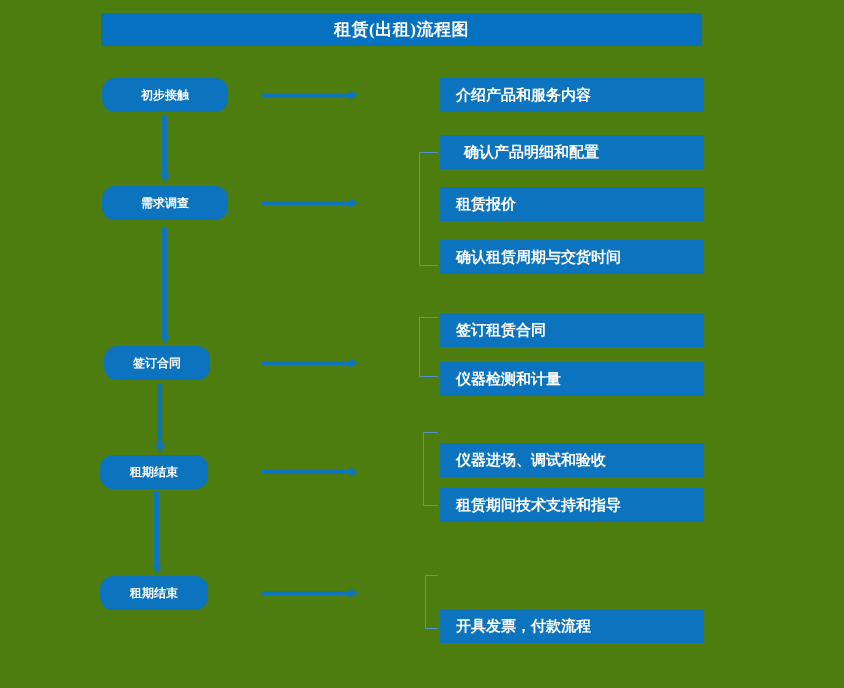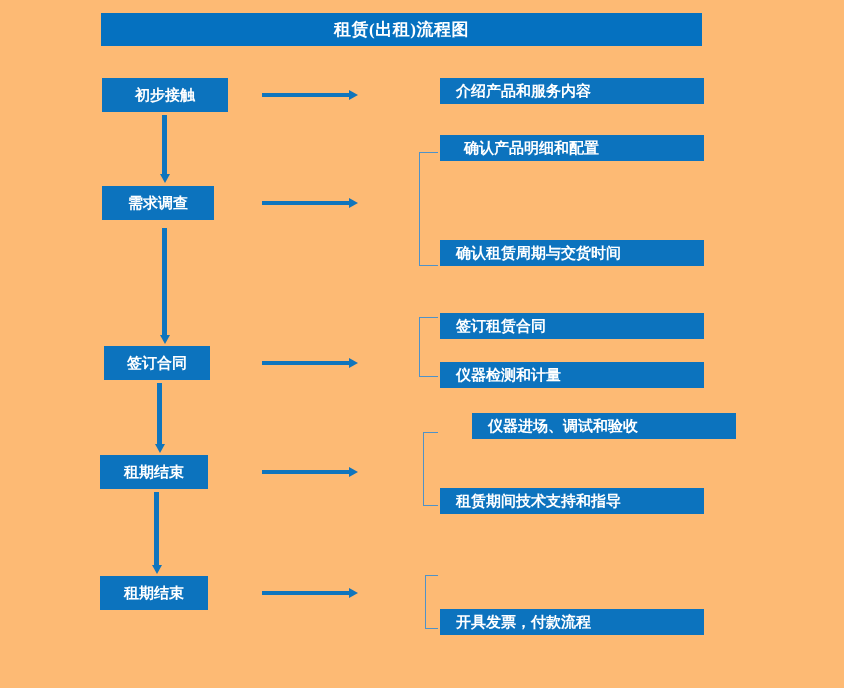--- a/index.html
+++ b/index.html
@@ -7,21 +7,21 @@
     padding: 0;
     background: #ffffff;
   }
   body {
     font-family: "Liberation Serif", "DejaVu Serif", serif;
   }
   #canvas {
     position: relative;
     width: 844px;
     height: 688px;
-    background: #fdba74;
+    background: #4d7c0f;
     overflow: hidden;
   }
 
   
   .title-bar {
     position: absolute;
     left: 101px;
     top: 13px;
     width: 601px;
     height: 33px;
@@ -39,29 +39,30 @@
   .node {
     position: absolute;
     background: #0c73be;
     color: #ffffff;
     font-weight: bold;
     display: flex;
     align-items: center;
     box-sizing: border-box;
   }
   .node.stage {
-    font-size: 15px;
+    font-size: 12px;
     justify-content: center;
     height: 34px;
     padding: 0 8px;
+    border-radius: 13px;
   }
   .node.task {
     font-size: 15px;
     justify-content: flex-start;
-    height: 26px;
+    height: 34px;
     left: 440px;
     width: 264px;
     padding-left: 16px;
   }
 
   
   .v-arrow {
     position: absolute;
     width: 9px;
     left: 0;
@@ -116,21 +117,21 @@
 </style>
 </head>
 <body>
 
 <div id="canvas">
 
   <div class="title-bar">租赁(出租)流程图</div>
 
   <div class="node stage" style="left:102px; top:78px; width:126px;">初步接触</div>
 
-  <div class="node stage" style="left:102px; top:186px; width:112px;">需求调查</div>
+  <div class="node stage" style="left:102px; top:186px; width:126px;">需求调查</div>
 
   <div class="node stage" style="left:104px; top:346px; width:106px;text-align:center;">签订合同</div>
 
   <div class="node stage" style="left:100px; top:455px; width:108px;">租期结束</div>
 
   <div class="node stage" style="left:100px; top:576px; width:108px;">租期结束</div>
 
   <div class="v-arrow" style="left:160px; top:115px; height:68px;">
     <div class="shaft" style="height:59px;"></div>
     <div class="head" style="top:59px;"></div>
@@ -181,27 +182,28 @@
   <div class="bracket" style="left:419px; top:317px; width:19px; height:60px;"></div>
 
   <div class="bracket" style="left:423px; top:432px; width:15px; height:74px;"></div>
 
   <div class="bracket" style="left:425px; top:575px; width:13px; height:54px;"></div>
 
   <div class="node task" style="top:78px;">介绍产品和服务内容</div>
 
   <div class="node task" style="top:135px;padding-left:24px;">确认产品明细和配置</div>
 
+  <div class="node task" style="top:187px;">租赁报价</div>
 
   <div class="node task" style="top:313px;">签订租赁合同</div>
 
   <div class="node task" style="top:240px;">确认租赁周期与交货时间</div>
 
   <div class="node task" style="top:362px;">仪器检测和计量</div>
 
-  <div class="node task" style="top:413px;margin-left:32px;">仪器进场、调试和验收</div>
+  <div class="node task" style="top:443px;">仪器进场、调试和验收</div>
 
   <div class="node task" style="top:488px;">租赁期间技术支持和指导</div>
 
 
   <div class="node task" style="top:609px;">开具发票，付款流程</div>
 
 </div>
 
 </body></html>

